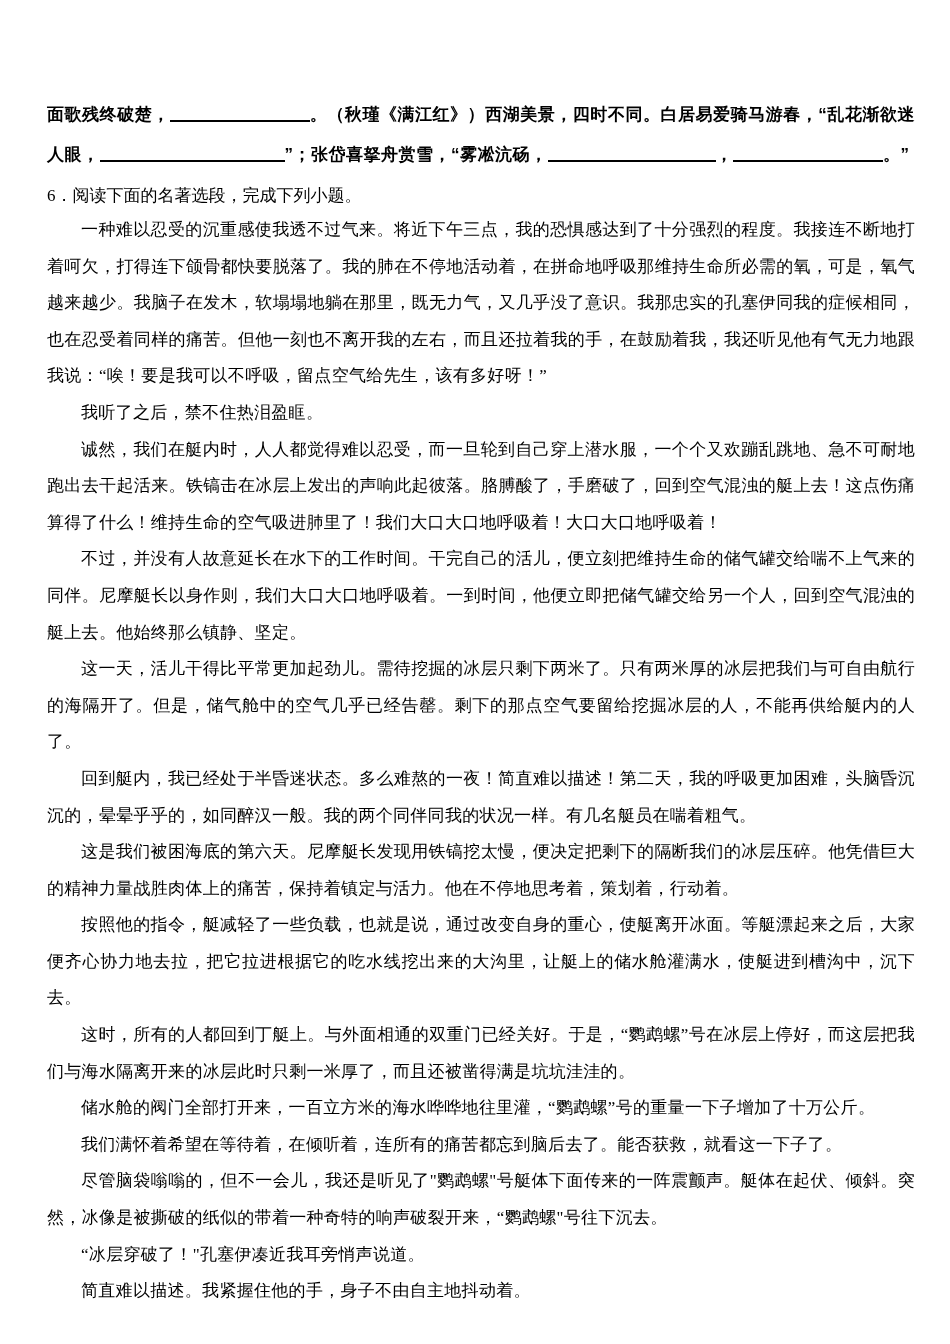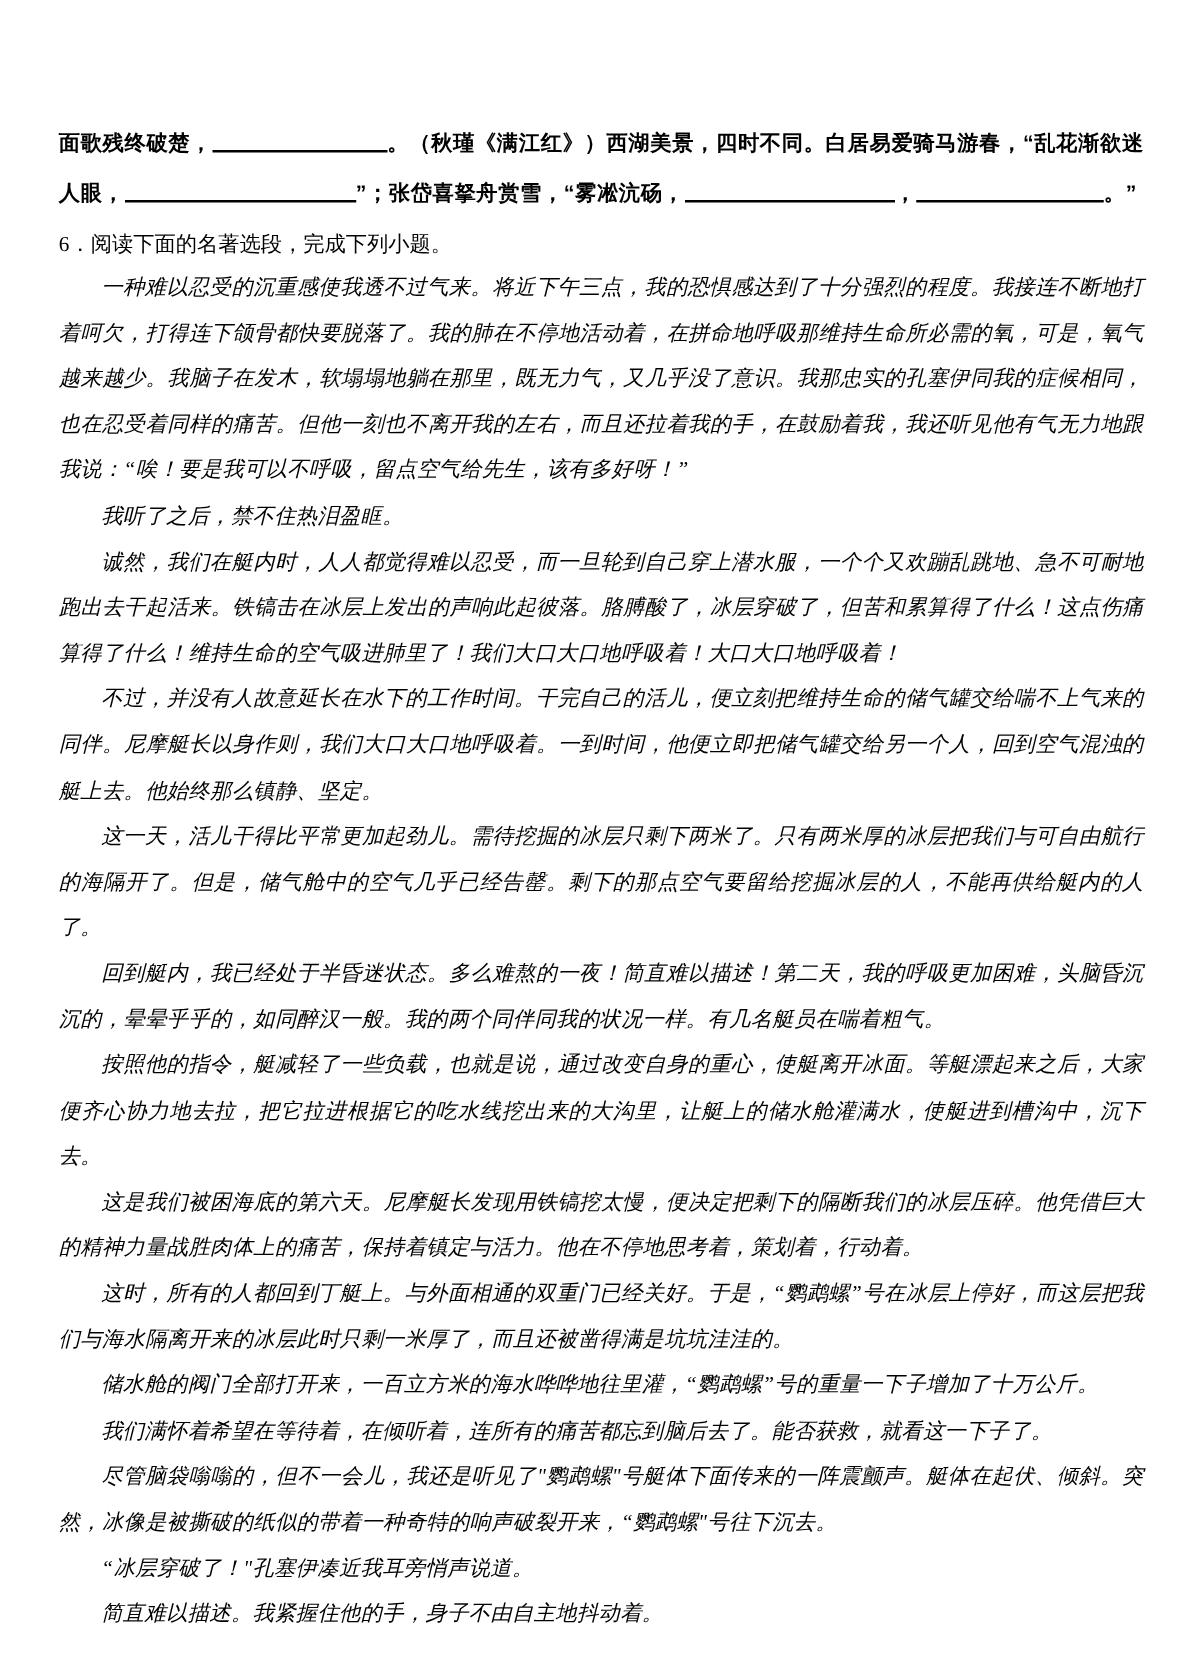--- a/index.html
+++ b/index.html
@@ -48,38 +48,37 @@
     font-weight: normal;
   }
   .passage-body p.para {
     margin: 0;
     font-size: 17px;
     line-height: 36.6px;
     text-indent: 2em;
     text-align: justify;
     text-justify: inter-ideograph;
     letter-spacing: 0.3px;
-    font-style: italic;
   }
 </style>
 </head>
 <body>
 
 <div class="page">
   <p class="intro"><span>面歌残终破楚，</span><span class="blank" style="width: 140px;"></span><span>。（秋瑾《满江红》）西湖美景，四时不同。白居易爱骑马游春，“乱花渐欲迷人眼，</span><span class="blank" style="width: 185px;"></span><span>”；张岱喜拏舟赏雪，“雾凇沆砀，</span><span class="blank" style="width: 168px;"></span><span>，</span><span class="blank" style="width: 150px;"></span><span>。”</span></p>
   <p class="question">6．阅读下面的名著选段，完成下列小题。</p>
   <div class="passage-body">
       <p class="para">一种难以忍受的沉重感使我透不过气来。将近下午三点，我的恐惧感达到了十分强烈的程度。我接连不断地打着呵欠，打得连下颌骨都快要脱落了。我的肺在不停地活动着，在拼命地呼吸那维持生命所必需的氧，可是，氧气越来越少。我脑子在发木，软塌塌地躺在那里，既无力气，又几乎没了意识。我那忠实的孔塞伊同我的症候相同，也在忍受着同样的痛苦。但他一刻也不离开我的左右，而且还拉着我的手，在鼓励着我，我还听见他有气无力地跟我说：“唉！要是我可以不呼吸，留点空气给先生，该有多好呀！”</p>
       <p class="para">我听了之后，禁不住热泪盈眶。</p>
-      <p class="para">诚然，我们在艇内时，人人都觉得难以忍受，而一旦轮到自己穿上潜水服，一个个又欢蹦乱跳地、急不可耐地跑出去干起活来。铁镐击在冰层上发出的声响此起彼落。胳膊酸了，冰层穿破了，但苦和累算得了什么！这点伤痛算得了什么！维持生命的空气吸进肺里了！我们大口大口地呼吸着！大口大口地呼吸着！</p>
+      <p class="para">诚然，我们在艇内时，人人都觉得难以忍受，而一旦轮到自己穿上潜水服，一个个又欢蹦乱跳地、急不可耐地跑出去干起活来。铁镐击在冰层上发出的声响此起彼落。胳膊酸了，手磨破了，回到空气混浊的艇上去！这点伤痛算得了什么！维持生命的空气吸进肺里了！我们大口大口地呼吸着！大口大口地呼吸着！</p>
       <p class="para">不过，并没有人故意延长在水下的工作时间。干完自己的活儿，便立刻把维持生命的储气罐交给喘不上气来的同伴。尼摩艇长以身作则，我们大口大口地呼吸着。一到时间，他便立即把储气罐交给另一个人，回到空气混浊的艇上去。他始终那么镇静、坚定。</p>
       <p class="para">这一天，活儿干得比平常更加起劲儿。需待挖掘的冰层只剩下两米了。只有两米厚的冰层把我们与可自由航行的海隔开了。但是，储气舱中的空气几乎已经告罄。剩下的那点空气要留给挖掘冰层的人，不能再供给艇内的人了。</p>
       <p class="para">回到艇内，我已经处于半昏迷状态。多么难熬的一夜！简直难以描述！第二天，我的呼吸更加困难，头脑昏沉沉的，晕晕乎乎的，如同醉汉一般。我的两个同伴同我的状况一样。有几名艇员在喘着粗气。</p>
+      <p class="para">这是我们被困海底的第六天。尼摩艇长发现用铁镐挖太慢，便决定把剩下的隔断我们的冰层压碎。他凭借巨大的精神力量战胜肉体上的痛苦，保持着镇定与活力。他在不停地思考着，策划着，行动着。</p>
       <p class="para">按照他的指令，艇减轻了一些负载，也就是说，通过改变自身的重心，使艇离开冰面。等艇漂起来之后，大家便齐心协力地去拉，把它拉进根据它的吃水线挖出来的大沟里，让艇上的储水舱灌满水，使艇进到槽沟中，沉下去。</p>
-      <p class="para">这是我们被困海底的第六天。尼摩艇长发现用铁镐挖太慢，便决定把剩下的隔断我们的冰层压碎。他凭借巨大的精神力量战胜肉体上的痛苦，保持着镇定与活力。他在不停地思考着，策划着，行动着。</p>
       <p class="para">这时，所有的人都回到丁艇上。与外面相通的双重门已经关好。于是，“鹦鹉螺”号在冰层上停好，而这层把我们与海水隔离开来的冰层此时只剩一米厚了，而且还被凿得满是坑坑洼洼的。</p>
       <p class="para">储水舱的阀门全部打开来，一百立方米的海水哗哗地往里灌，“鹦鹉螺”号的重量一下子增加了十万公斤。</p>
       <p class="para">我们满怀着希望在等待着，在倾听着，连所有的痛苦都忘到脑后去了。能否获救，就看这一下子了。</p>
       <p class="para">尽管脑袋嗡嗡的，但不一会儿，我还是听见了"鹦鹉螺"号艇体下面传来的一阵震颤声。艇体在起伏、倾斜。突然，冰像是被撕破的纸似的带着一种奇特的响声破裂开来，“鹦鹉螺"号往下沉去。</p>
       <p class="para">“冰层穿破了！"孔塞伊凑近我耳旁悄声说道。</p>
       <p class="para">简直难以描述。我紧握住他的手，身子不由自主地抖动着。</p>
     </div>
 </div>
 
 </body></html>

